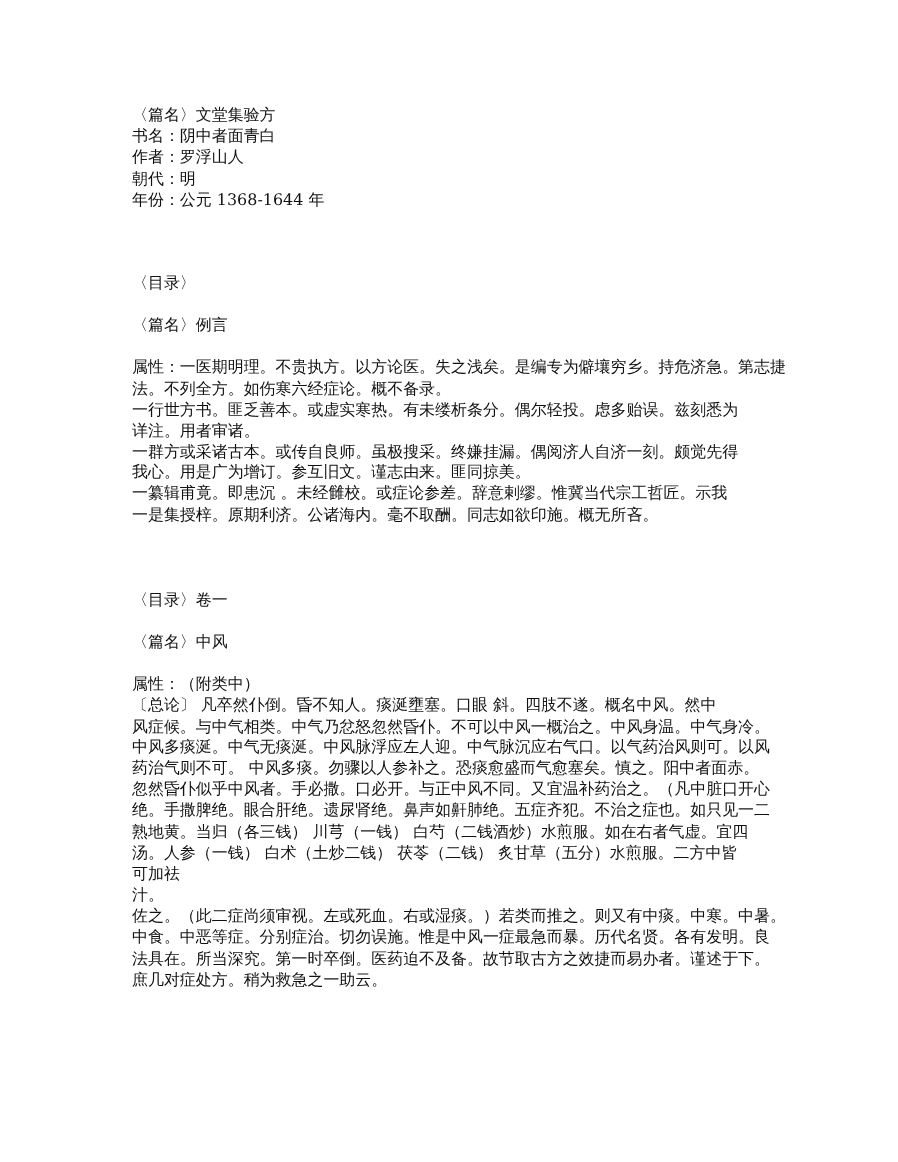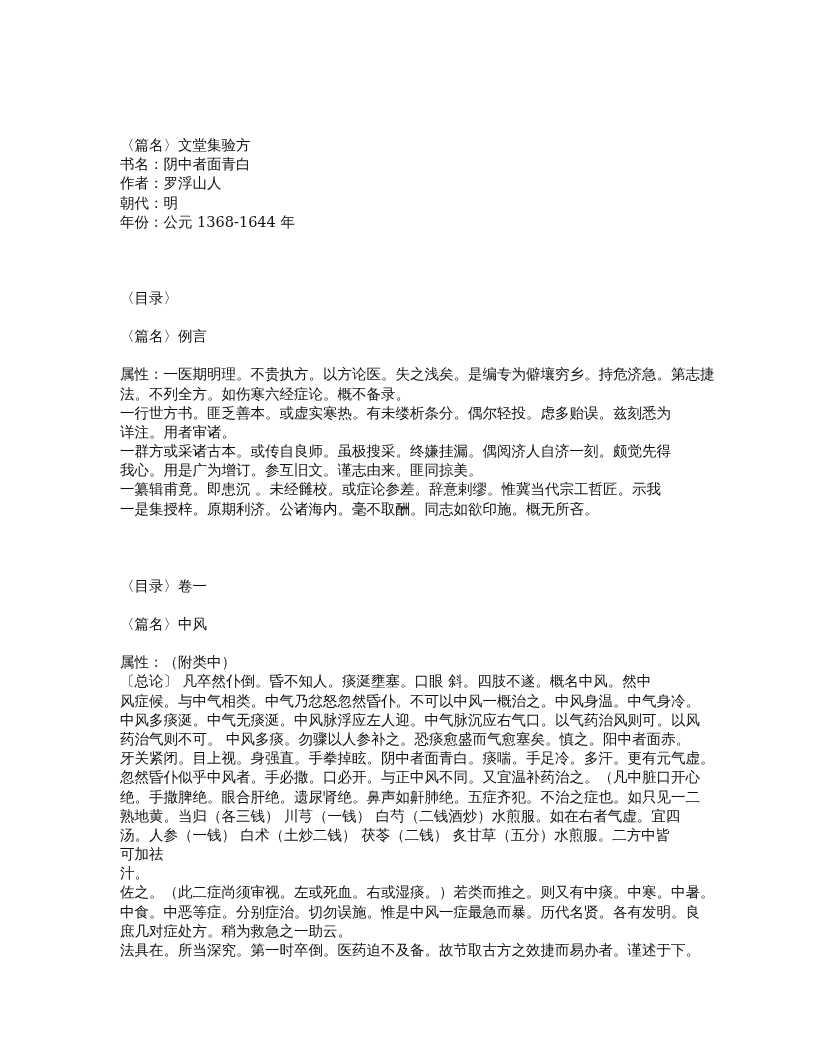--- a/index.html
+++ b/index.html
@@ -1,19 +1,19 @@
 <!DOCTYPE html>
 <html><head>
 <meta charset="utf-8">
 <style>
   html, body { margin: 0; padding: 0; background: #ffffff; }
   body { width: 816px; height: 1056px; position: relative; overflow: hidden;
          font-family: "DejaVu Serif", "Liberation Serif", serif; color: #111111; }
   .page { position: absolute; left: 120px; top: 96px; width: 600px;
-          font-size: 14.5px; line-height: 19.2px; margin-top: 40px; }
+          font-size: 14.5px; line-height: 19.2px; }
   .line { white-space: pre; display: block; height: 19.2px; }
   .gap-lg { height: 57px; }
   .gap-md { height: 19px; }
   .gap-xl { height: 58px; }
 </style>
 </head>
 <body>
 
 <div class="page">
   <span class="line">〈篇名〉文堂集验方</span>
@@ -46,25 +46,24 @@
   <div class="gap-md"></div>
   <span class="line">〈篇名〉中风</span>
   <div class="gap-md"></div>
 
   <div>
     <span class="line">属性：（附类中）</span>
     <span class="line">〔总论〕 凡卒然仆倒。昏不知人。痰涎壅塞。口眼 斜。四肢不遂。概名中风。然中</span>
     <span class="line">风症候。与中气相类。中气乃忿怒忽然昏仆。不可以中风一概治之。中风身温。中气身冷。</span>
     <span class="line">中风多痰涎。中气无痰涎。中风脉浮应左人迎。中气脉沉应右气口。以气药治风则可。以风</span>
     <span class="line">药治气则不可。 中风多痰。勿骤以人参补之。恐痰愈盛而气愈塞矣。慎之。阳中者面赤。</span>
-    <span class="line">牙关紧闭。目上视。身强直。手拳掉眩。阴中者面青白。痰喘。手足冷。多汗。更有元气虚。</span>
     <span class="line">忽然昏仆似乎中风者。手必撒。口必开。与正中风不同。又宜温补药治之。（凡中脏口开心</span>
     <span class="line">绝。手撒脾绝。眼合肝绝。遗尿肾绝。鼻声如鼾肺绝。五症齐犯。不治之症也。如只见一二</span>
     <span class="line">熟地黄。当归（各三钱） 川芎（一钱） 白芍（二钱酒炒）水煎服。如在右者气虚。宜四</span>
     <span class="line">汤。人参（一钱） 白术（土炒二钱） 茯苓（二钱） 炙甘草（五分）水煎服。二方中皆</span>
     <span class="line">可加祛</span>
     <span class="line">汁。</span>
     <span class="line">佐之。（此二症尚须审视。左或死血。右或湿痰。）若类而推之。则又有中痰。中寒。中暑。</span>
     <span class="line">中食。中恶等症。分别症治。切勿误施。惟是中风一症最急而暴。历代名贤。各有发明。良</span>
+    <span class="line">法具在。所当深究。第一时卒倒。医药迫不及备。故节取古方之效捷而易办者。谨述于下。</span>
     <span class="line">庶几对症处方。稍为救急之一助云。</span>
-    <span class="line">法具在。所当深究。第一时卒倒。医药迫不及备。故节取古方之效捷而易办者。谨述于下。</span>
   </div>
 </div>
 
 </body></html>

